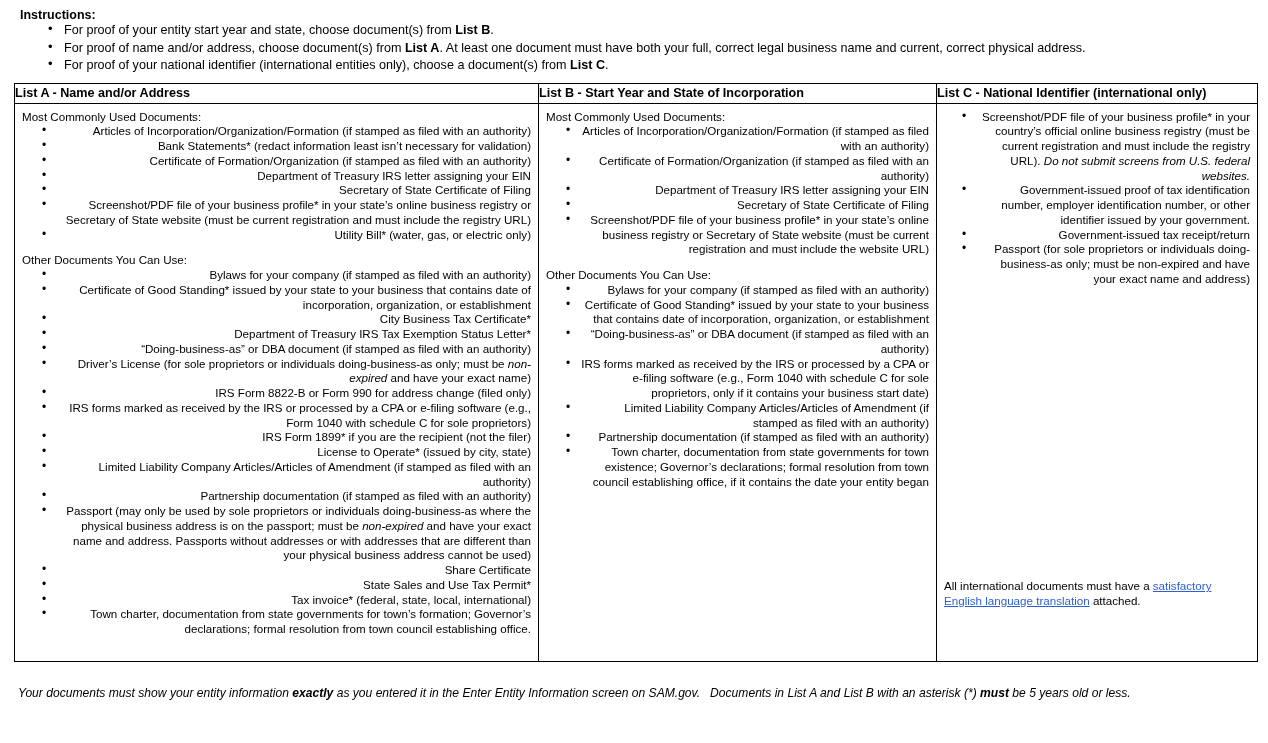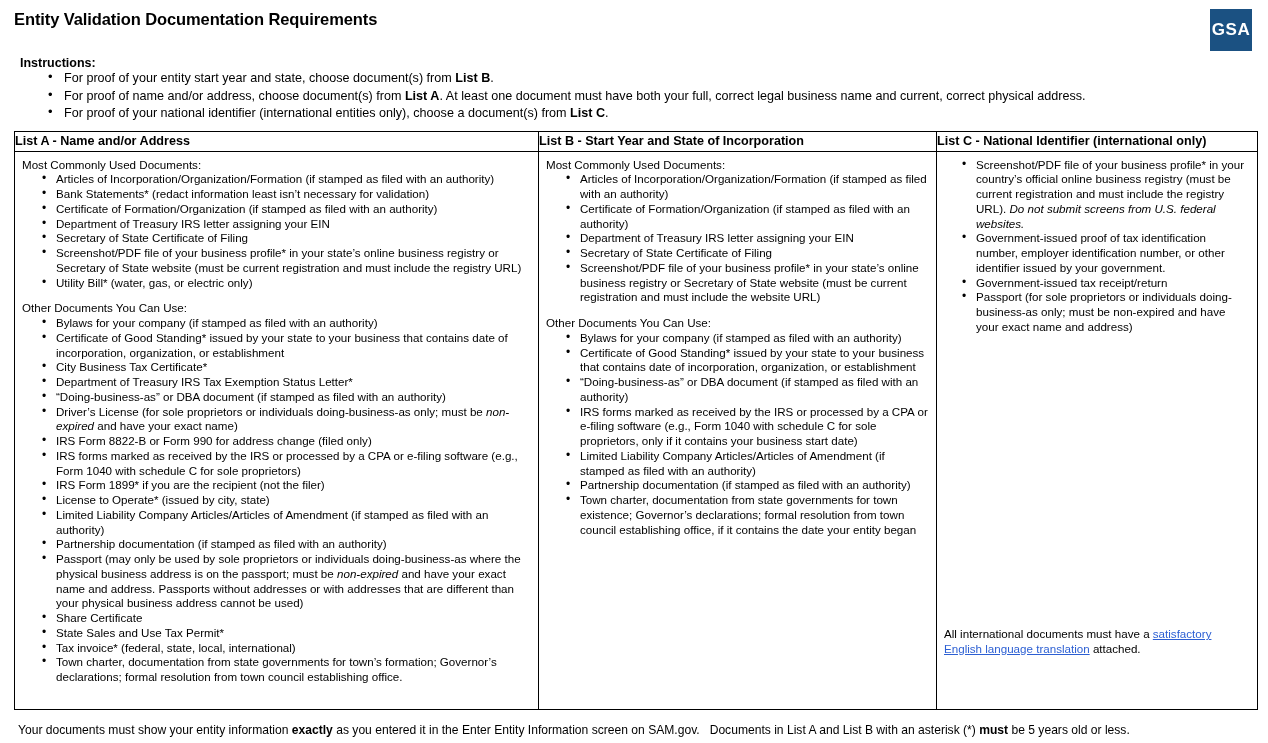--- a/index.html
+++ b/index.html
@@ -127,20 +127,21 @@
     margin: 0;
     padding-left: 20px;
     list-style: none;
   }
   ul.doclist li {
     font-size: 11.6px;
     line-height: 14.75px;
     position: relative;
     padding-left: 14px;
     margin: 0;
+    text-align: right;
   }
   ul.doclist li::before {
     content: "\2022";
     position: absolute;
     left: 0;
     top: -1px;
     font-size: 12px;
     line-height: 14.75px;
   }
 
@@ -157,37 +158,34 @@
   .note-translation a {
     color: #2c5fd3;
     text-decoration: underline;
   }
 
   em { font-style: italic; }
   b, strong { font-weight: bold; }
 
   
   .footer {
-    margin-top: 12px;
+    margin-top: 23px;
     font-size: 12.1px;
+    font-style: italic;
     line-height: 16px;
     padding-left: 4px;
     white-space: nowrap;
   }
   .footer .gap { display: inline-block; width: 10px; }
 </style>
 </head>
 <body>
 
 <div class="page">
 
-  <div class="header">
-    <h1 class="doc-title">Entity Validation Documentation Requirements</h1>
-    <div class="gsa-logo">GSA</div>
-  </div>
 
   <div class="instructions-heading">Instructions:</div>
   <ul class="instructions">
     <li><span id="ins1">For proof of your entity start year and state, choose document(s) from <b>List B</b>.</span></li>
     <li><span id="ins0">For proof of name and/or address, choose document(s) from <b>List A</b>. At least one document must have both your full, correct legal business name and current, correct physical address.</span></li>
     <li><span id="ins2">For proof of your national identifier (international entities only), choose a document(s) from <b>List C</b>.</span></li>
   </ul>
 
   <table class="lists-table">
     <thead>

